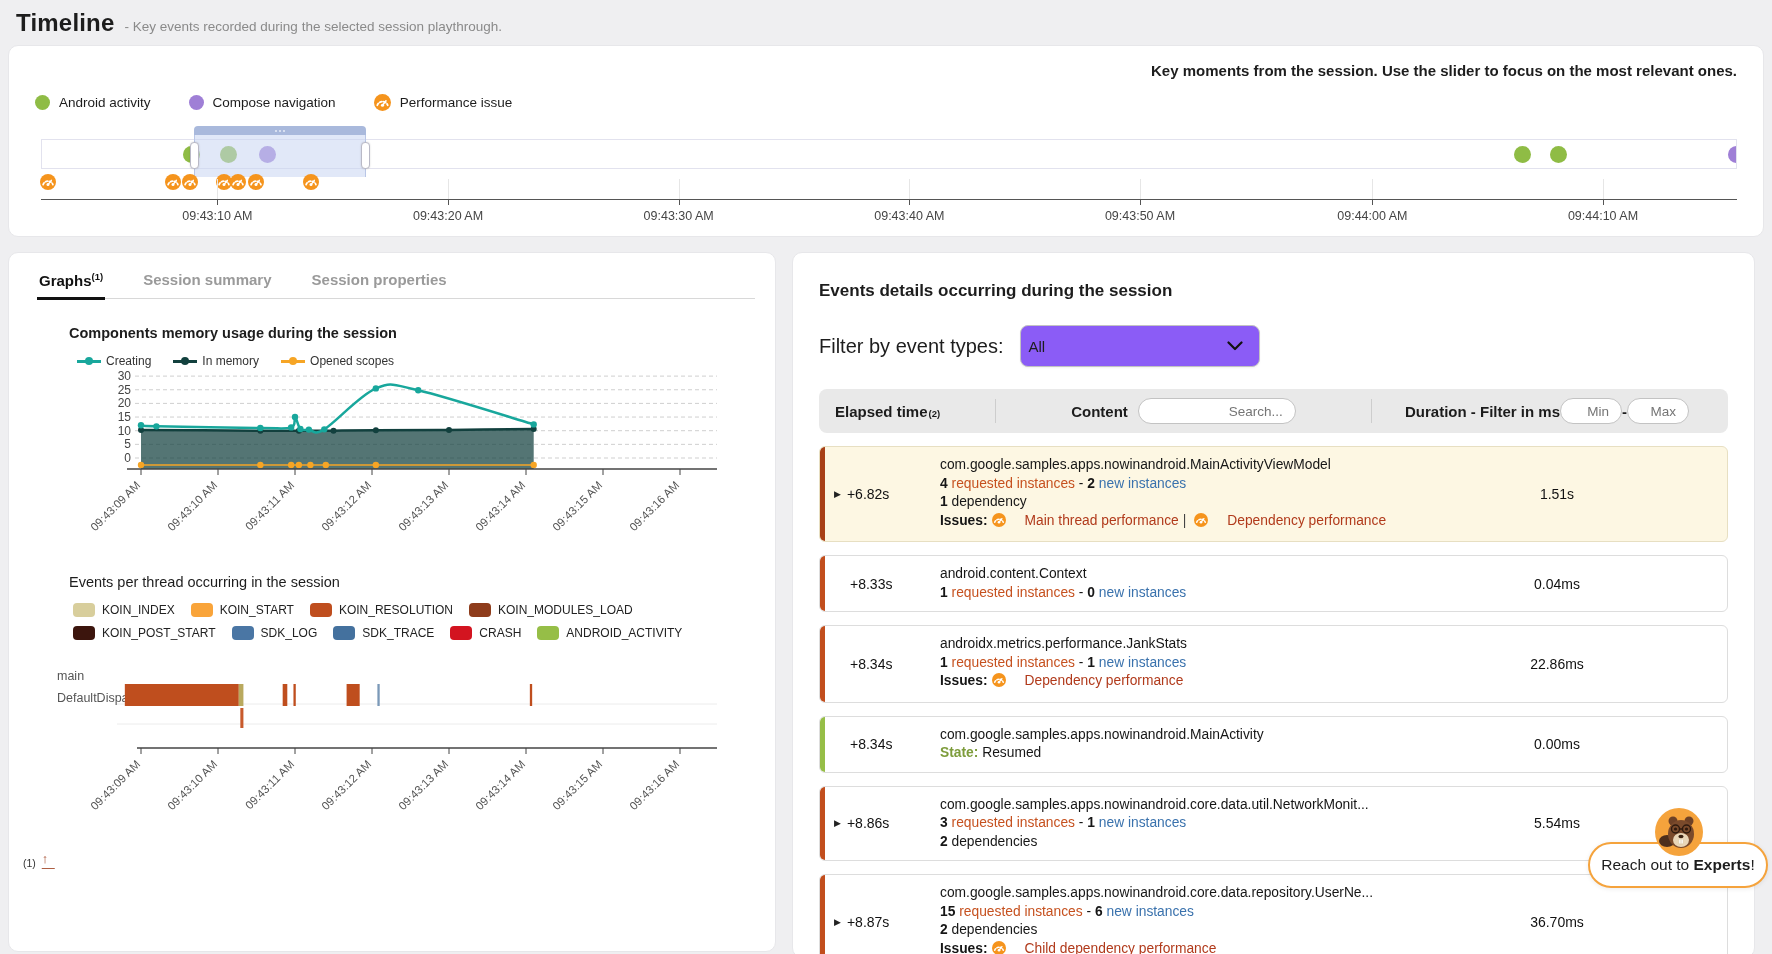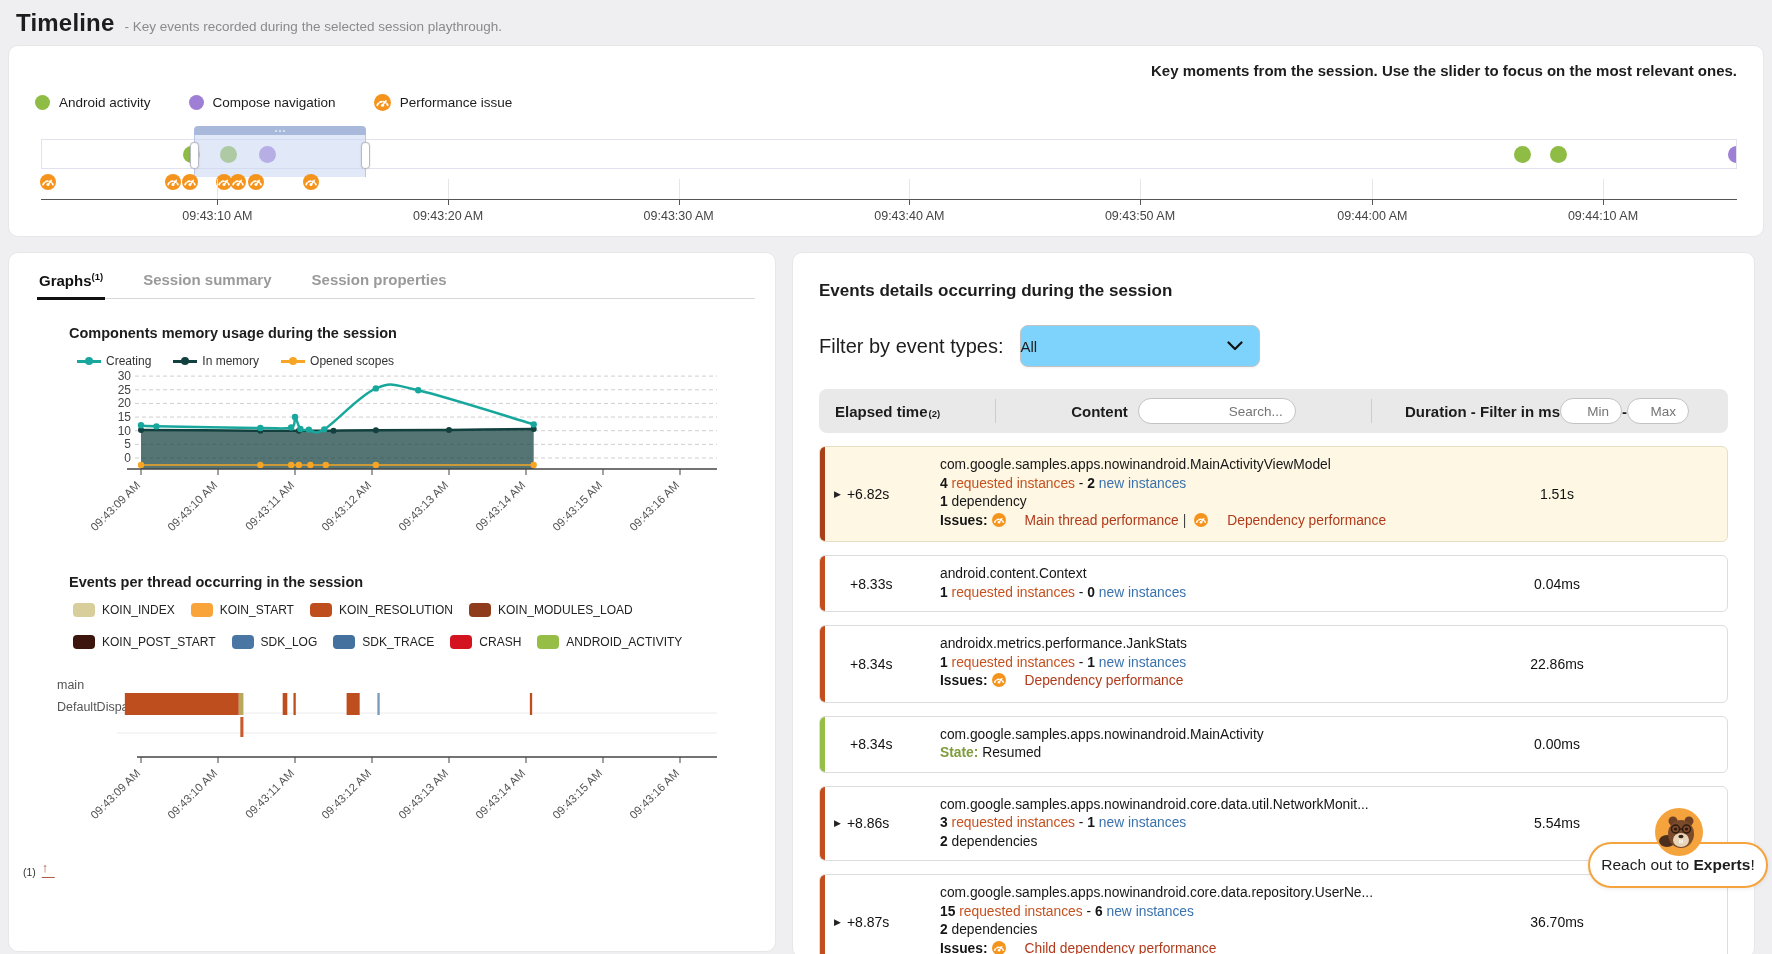--- a/index.html
+++ b/index.html
@@ -34,33 +34,33 @@
   .tabs { display:flex; gap:36px; margin:14px 20px 0 28px; border-bottom:1px solid #d8d8d8; }
   .tab { font-size:15px; font-weight:700; color:#9a9a9a; padding:4px 2px 8px 2px; cursor:pointer; }
   .tab.active { color:#111; border-bottom:3px solid #111; margin-bottom:-2px; }
   .tab sup { font-size:9.5px; }
   .chart-title { font-size:14.5px; font-weight:700; margin:26px 0 0 60px; }
   .mem-legend { display:flex; gap:22px; margin:13px 0 0 68px; align-items:center; }
   .mem-legend-item { display:flex; align-items:center; gap:5px; font-size:12px; color:#333; }
   .lineswatch { position:relative; width:24px; height:8px; }
   .lineswatch .l { position:absolute; top:3px; left:0; right:0; height:2.5px; }
   .lineswatch .d { position:absolute; top:0; left:8px; width:8px; height:8px; border-radius:50%; }
-  .thread-title { font-size:14.5px; font-weight:700; margin:22px 0 0 60px; }
-  .thread-legend { margin:13px 0 0 64px; display:flex; flex-direction:column; gap:18px; }
+  .thread-title { font-size:14.5px; font-weight:400; margin:22px 0 0 60px; }
+  .thread-legend { margin:13px 0 0 64px; display:flex; flex-direction:column; gap:9px; }
   .thread-legend-row { display:flex; gap:16px; align-items:center; }
   .thread-legend-item { display:flex; align-items:center; gap:7px; font-size:12px; color:#222; }
   .swatch { width:22px; height:14px; border-radius:4px; }
   .footnote { display:flex; gap:6px; margin:20px 0 0 14px; align-items:flex-start; }
   .fn-marker { font-size:10.5px; color:#333; margin-top:6px; }
   .fn-arrow { color:#a3492a; font-size:13px; line-height:9px; text-align:left; margin-top:3px; }
   .fn-lines { font-size:13.5px; line-height:17px; color:#111; }
   .ed-title { font-size:17px; font-weight:700; }
   .filter-row { display:flex; align-items:center; gap:16px; margin-top:24px; }
   .filter-label { font-size:20px; }
-  .ed-select { width:240px; height:42px; border:1px solid #c3c3c3; border-radius:8px; background:#7dd3fc; display:flex; align-items:center; justify-content:space-between; padding:0 16px 0 0; font-size:15px; cursor:pointer; box-shadow:0 1px 2px rgba(0,0,0,.05); }
+  .ed-select { width:240px; height:42px; border:1px solid #c3c3c3; border-radius:8px; background:#8b5cf6; display:flex; align-items:center; justify-content:space-between; padding:0 16px 0 8px; font-size:15px; cursor:pointer; box-shadow:0 1px 2px rgba(0,0,0,.05); }
   .thead { margin-top:22px; background:#e9e9e9; border-radius:8px; height:44px; display:flex; align-items:center; padding:0 16px; font-size:15px; font-weight:600; color:#1c1c1c; }
   .th-elapsed { width:150px; display:flex; align-items:baseline; }
   .th-elapsed sup { font-size:9.5px; margin-left:1px; }
   .th-divider { width:1px; height:24px; background:#cdcdcd; margin:0 10px; }
   .th-content { flex:1; display:flex; align-items:center; justify-content:center; gap:10px; }
   .pill-input { border:1px solid #c3c3c3; border-radius:13px; background:#fff; height:26px; padding:0 12px; font-size:13.5px; font-family:"Liberation Sans",sans-serif; color:#222; outline:none;text-align:right; }
   .search-input { width:158px; }
   .th-duration { width:330px; display:flex; align-items:center; justify-content:center; gap:0; }
   .minmax { width:62px; }
   .rows { margin-top:13px; display:flex; flex-direction:column; gap:13px; }

